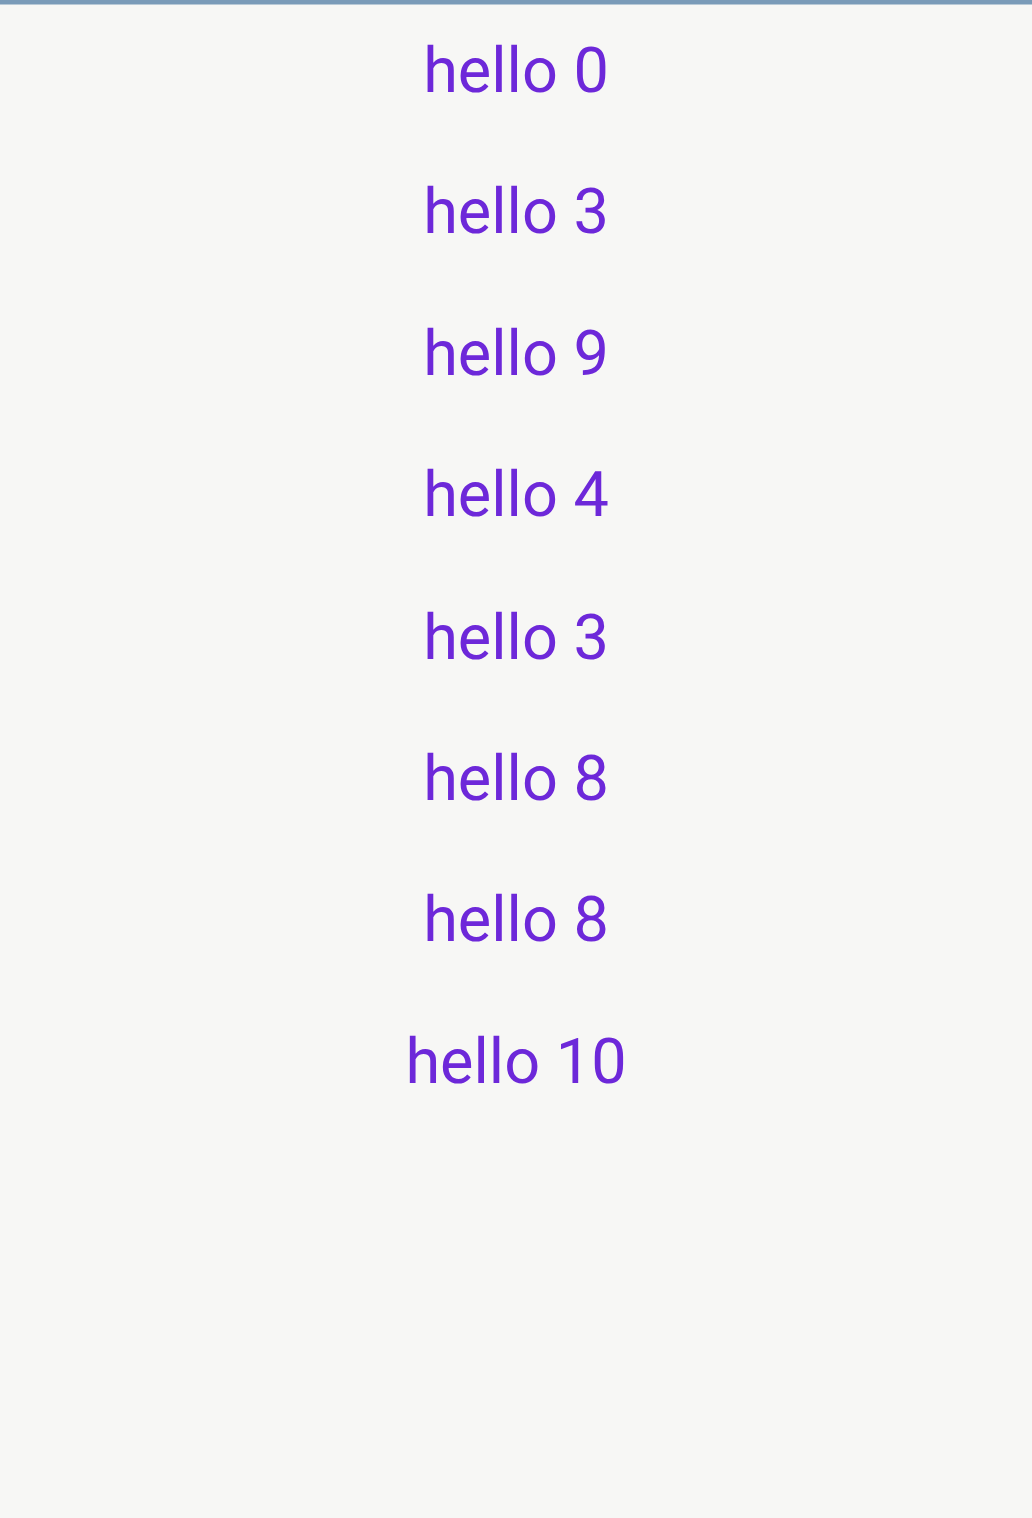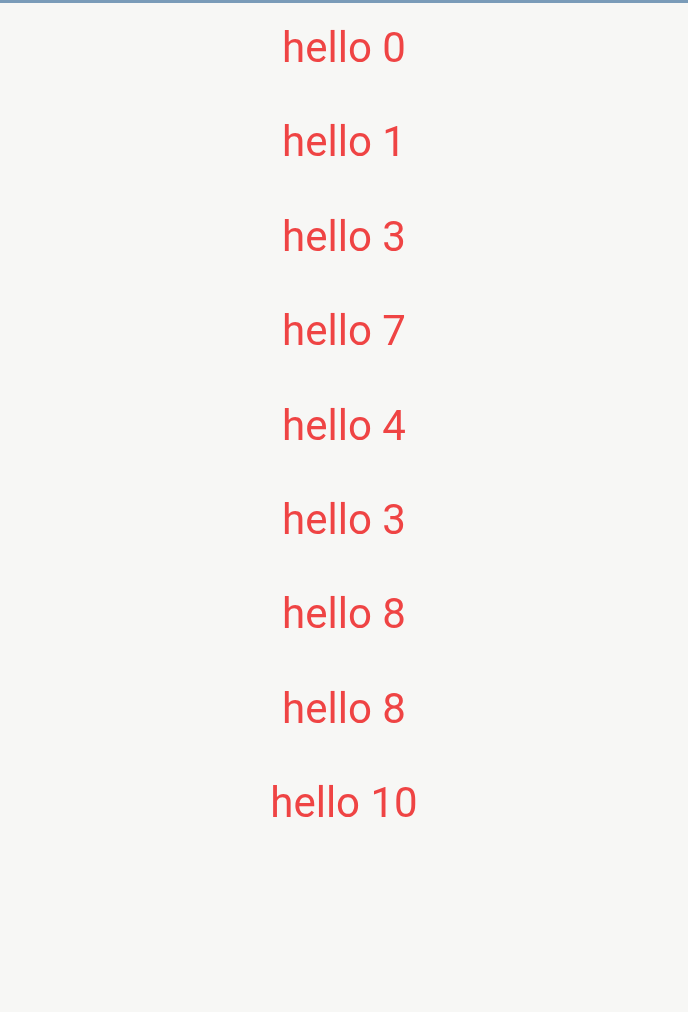--- a/index.html
+++ b/index.html
@@ -19,36 +19,35 @@
     }
     .list-container {
       display: flex;
       flex-direction: column;
       align-items: center;
       padding-top: 20px;
       height: 100%;
     }
     .list-item {
       font-size: 42px;
-      color: #ef4444;
+      color: #6d28d9;
       font-weight: 400;
       line-height: 1.2;
       margin-bottom: 44px;
       text-align: center;
     }
     .list-item:last-child {
       margin-bottom: 0;
     }
   </style>
 </head>
 <body>
 
 <div class="list-container">
   <div class="list-item">hello 0</div>
-  <div class="list-item">hello 1</div>
   <div class="list-item">hello 3</div>
-  <div class="list-item">hello 7</div>
+  <div class="list-item">hello 9</div>
   <div class="list-item">hello 4</div>
   <div class="list-item">hello 3</div>
   <div class="list-item">hello 8</div>
   <div class="list-item">hello 8</div>
   <div class="list-item">hello 10</div>
 </div>
 
 </body></html>

